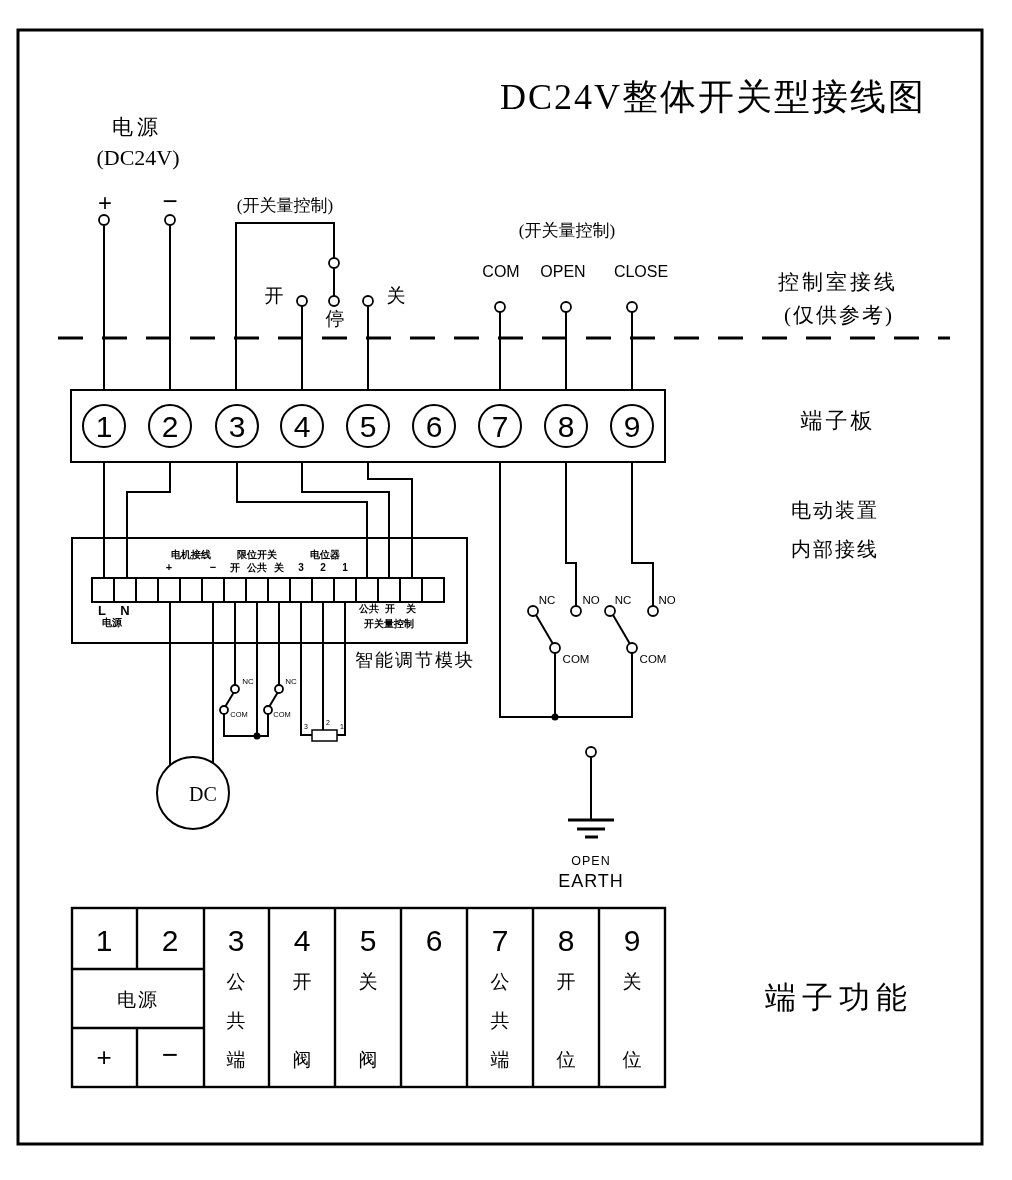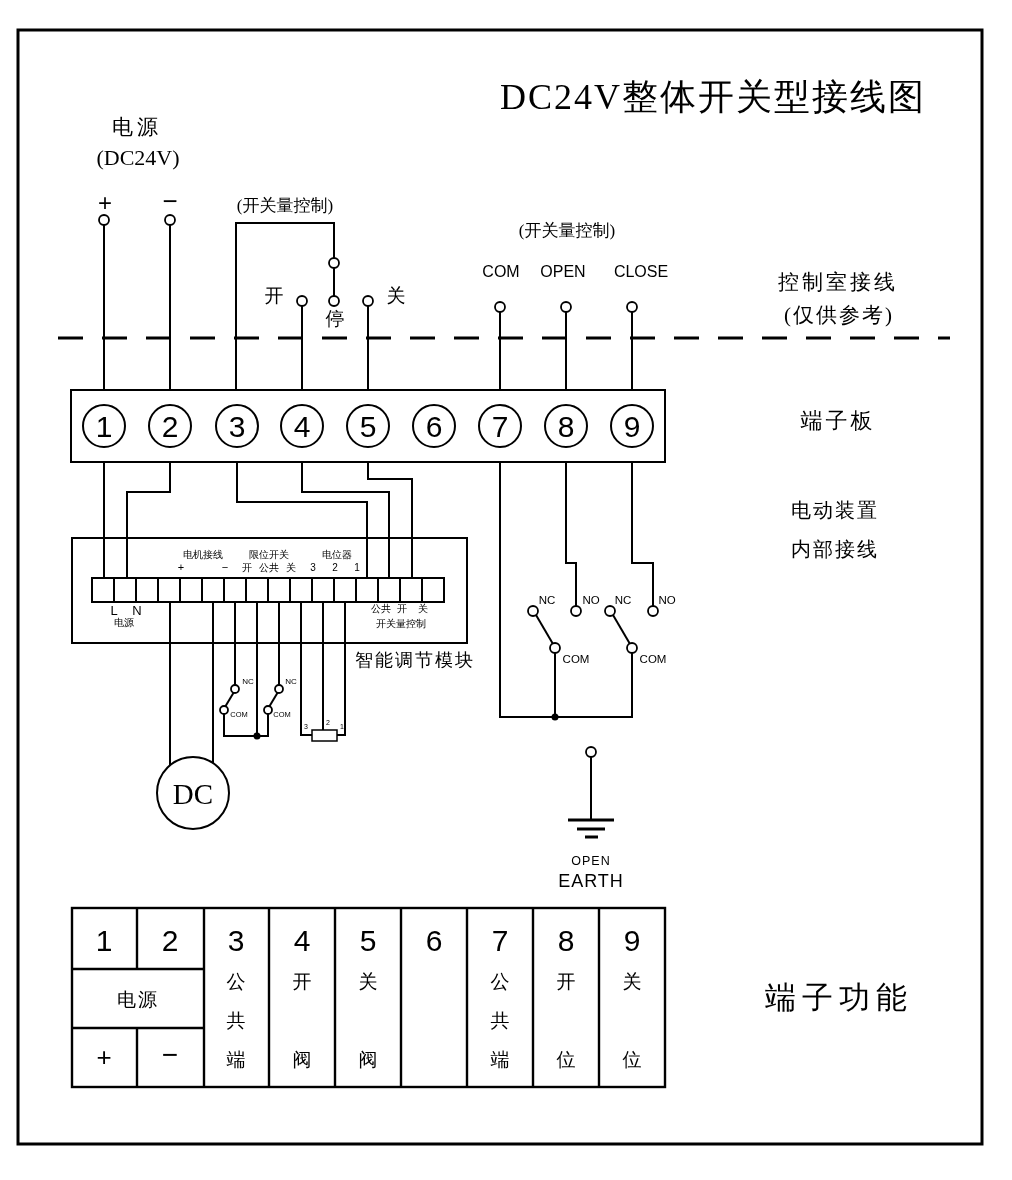--- a/index.html
+++ b/index.html
@@ -2,21 +2,21 @@
 <html><head>
 <meta charset="utf-8">
 <style>
   html,body{margin:0;padding:0;background:#ffffff;}
   #canvas{position:relative;width:1012px;height:1180px;background:#ffffff;overflow:hidden;
           font-family:"Liberation Sans","DejaVu Sans",sans-serif;color:#000;}
   #art{position:absolute;left:0;top:0;}
   .t{position:absolute;transform:translate(-50%,-50%);white-space:nowrap;line-height:1;color:#000;}
   .ser{font-family:"Liberation Serif","DejaVu Serif",serif;}
   .san{font-family:"Liberation Sans","DejaVu Sans",sans-serif;}
-  .b{font-weight:normal;margin-left:12px;}
+  .b{font-weight:bold;}
   .vtext{position:absolute;display:flex;flex-direction:column;justify-content:space-between;
          align-items:center;font-family:"Liberation Serif","DejaVu Serif",serif;
          font-size:19px;width:24px;top:972px;height:97px;line-height:1;}
 </style>
 </head>
 <body>
 
 <div id="canvas">
 
   <svg id="art" width="1012" height="1180" viewBox="0 0 1012 1180">
@@ -201,21 +201,21 @@
 
   <div class="t san" style="left:248px;top:682px;font-size:8px;">NC</div>
   <div class="t san" style="left:239px;top:715px;font-size:7.5px;">COM</div>
   <div class="t san" style="left:291px;top:682px;font-size:8px;">NC</div>
   <div class="t san" style="left:282px;top:715px;font-size:7.5px;">COM</div>
 
   <div class="t san" style="left:306px;top:726px;font-size:7px;">3</div>
   <div class="t san" style="left:328px;top:722px;font-size:7px;">2</div>
   <div class="t san" style="left:342px;top:726px;font-size:7px;">1</div>
 
-  <div class="t ser" style="left:193px;top:794px;font-size:29px;">DC</div>
+  <div class="t ser" style="left:203px;top:794px;font-size:20px;">DC</div>
 
   <div class="t san" style="left:547px;top:601px;font-size:11.5px;">NC</div>
   <div class="t san" style="left:591px;top:601px;font-size:11.5px;">NO</div>
   <div class="t san" style="left:623px;top:601px;font-size:11.5px;">NC</div>
   <div class="t san" style="left:667px;top:601px;font-size:11.5px;">NO</div>
   <div class="t san" style="left:576px;top:660px;font-size:11.5px;">COM</div>
   <div class="t san" style="left:653px;top:660px;font-size:11.5px;">COM</div>
 
   <div class="t san" style="left:591px;top:861px;font-size:12.5px;letter-spacing:1px;">OPEN</div>
   <div class="t san" style="left:591px;top:881px;font-size:18px;letter-spacing:1px;">EARTH</div>

